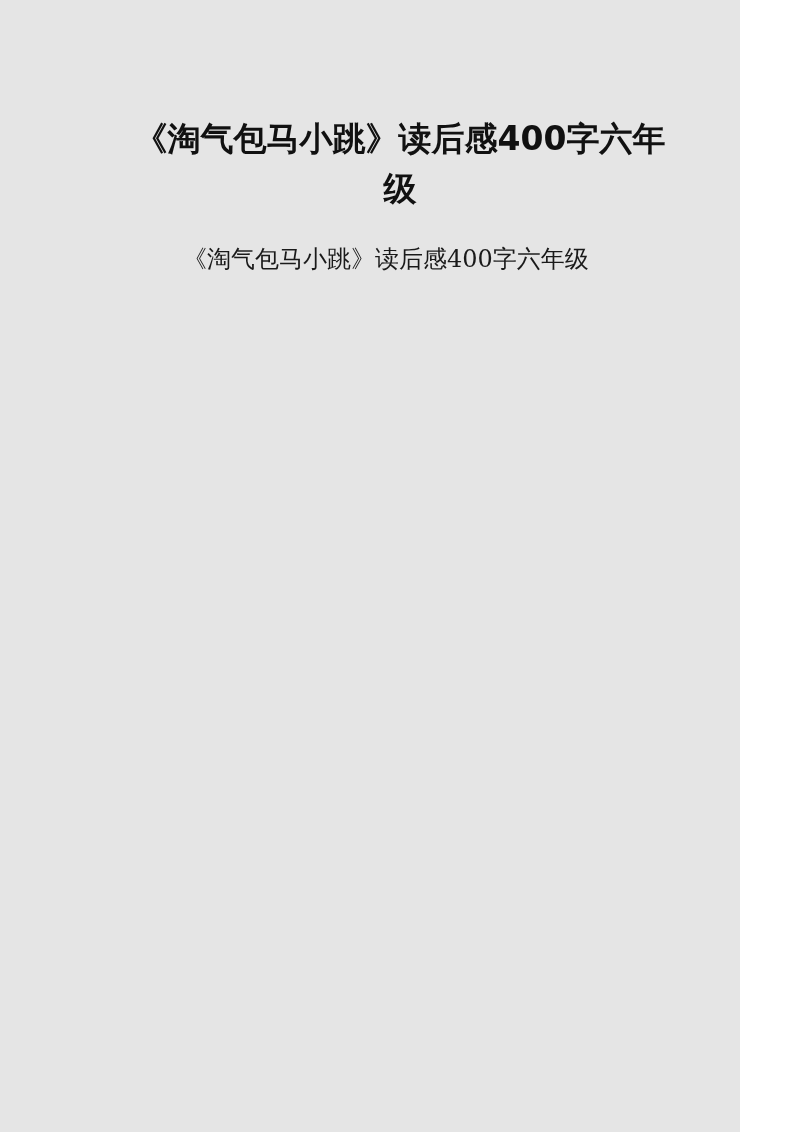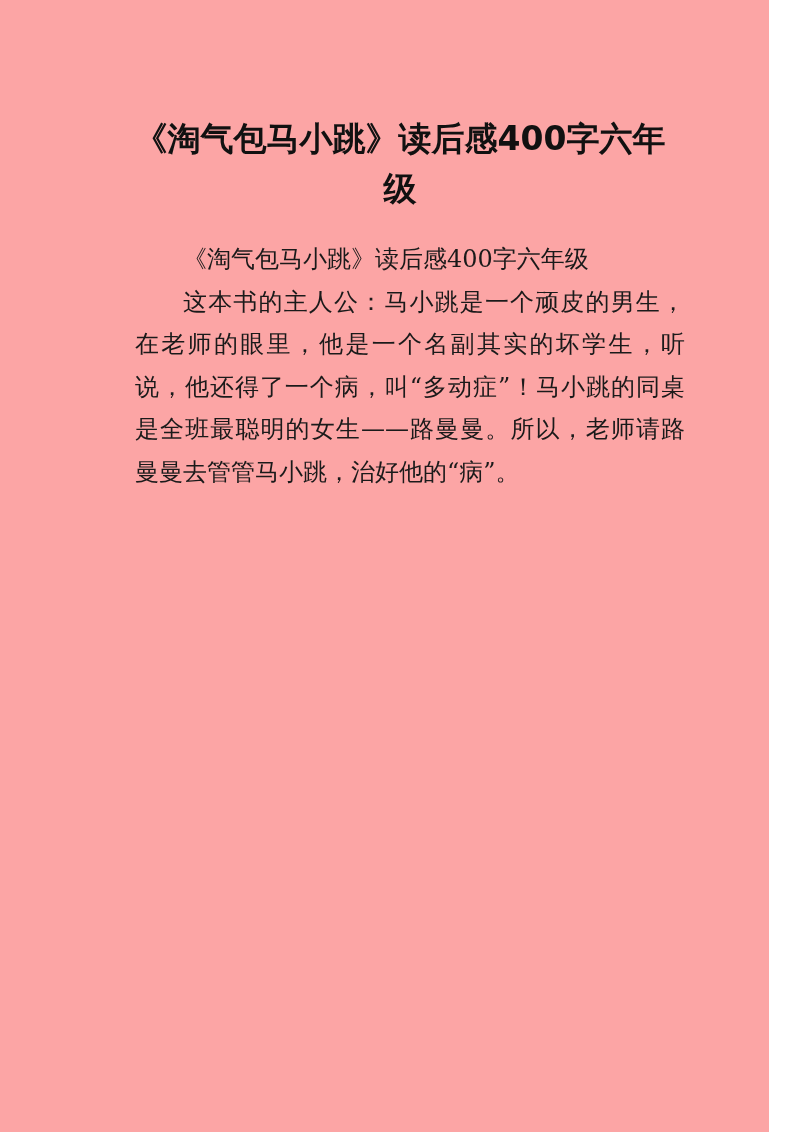--- a/index.html
+++ b/index.html
@@ -12,22 +12,21 @@
       height: 1132px;
       position: relative;
       overflow: hidden;
       color: #111111;
     }
     .page {
       position: absolute;
       left: 0; top: 0;
       width: 740px;
       height: 1132px;
-      background: #fca5a5;
-      padding-left: 29px;
+      background: #e5e5e5;
     }
     .doc-title {
       position: absolute;
       left: 120px;
       top: 92px;
       width: 560px;
       text-align: center;
       font-family: "DejaVu Sans", "Liberation Sans", sans-serif;
       font-weight: bold;
       font-size: 33px;
@@ -53,15 +52,14 @@
     }
   </style>
 </head>
 <body>
 
 <div class="page">
   <h1 class="doc-title">《淘气包马小跳》读后感400字六年级</h1>
 
   <div class="body-text">
     <p>《淘气包马小跳》读后感400字六年级</p>
-    <p>这本书的主人公：马小跳是一个顽皮的男生，在老师的眼里，他是一个名副其实的坏学生，听说，他还得了一个病，叫“多动症”！马小跳的同桌是全班最聪明的女生——路曼曼。所以，老师请路曼曼去管管马小跳，治好他的“病”。</p>
   </div>
 </div>
 
 </body></html>

